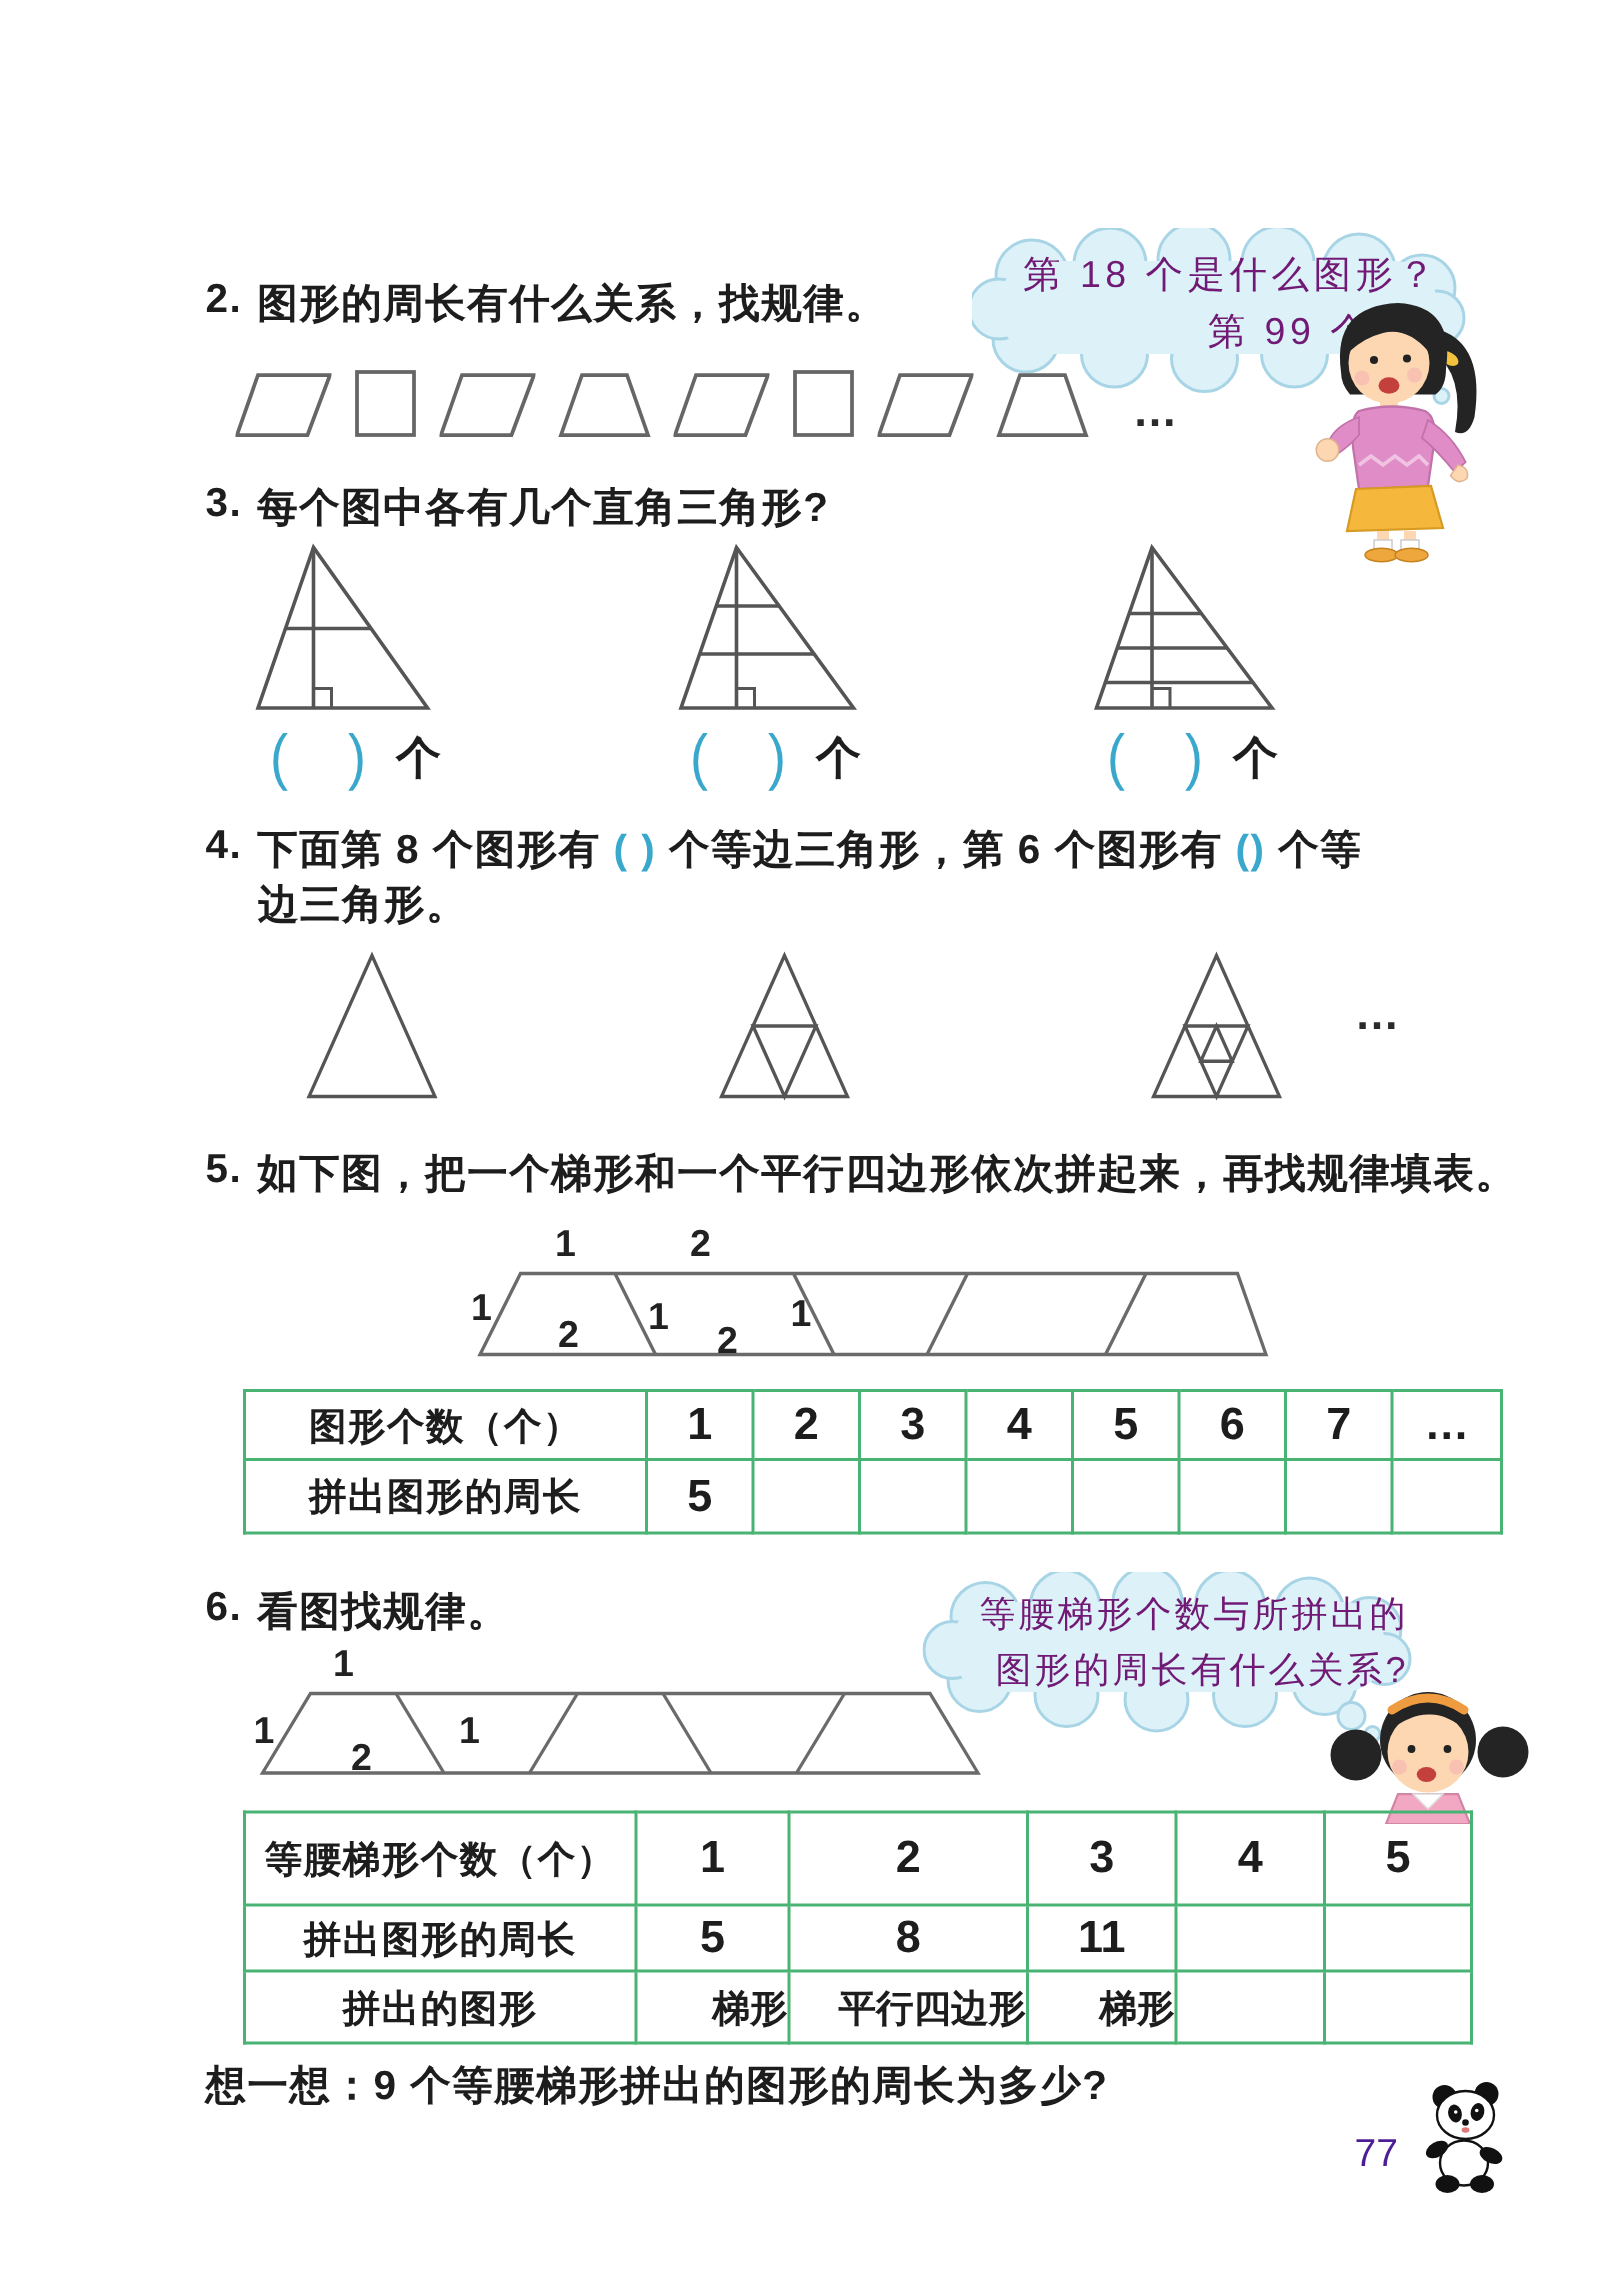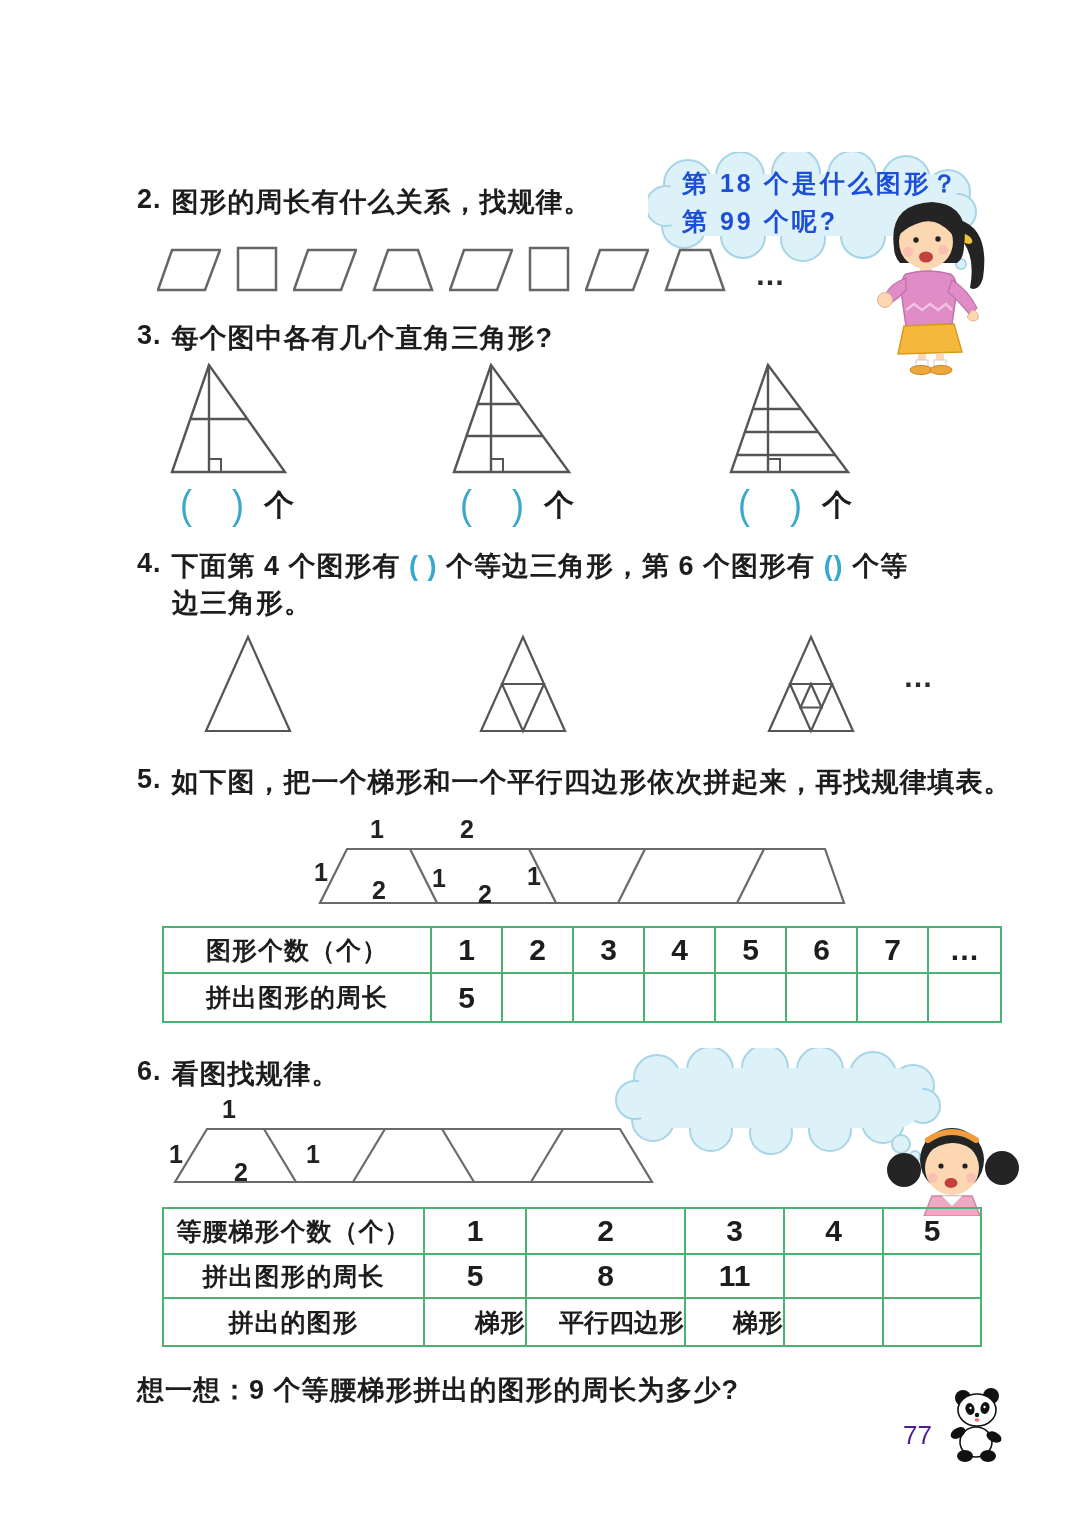--- a/index.html
+++ b/index.html
@@ -13,21 +13,21 @@
   .qnum{font-weight:bold;}
   .blue{color:#3aa8cc;}
   .shape-row{display:flex;align-items:flex-end;gap:15px;}
   .ellipsis{font-size:30px;font-weight:bold;color:#2a2a2a;letter-spacing:2px;}
   .answer{display:flex;align-items:center;font-weight:bold;}
   .answer .par{color:#3aa8cc;font-size:36px;font-weight:normal;transform:scaleY(1.15);}
   .answer .gap1{width:40px;}
   .answer .gap2{width:20px;}
   .answer .unit{font-size:30px;font-weight:bold;color:#1d1d1d;}
   .figlabel{font-size:25px;font-weight:bold;color:#222;}
-  .bubble-text{position:absolute;font-weight:bold;color:#1d4ed8;}
+  .bubble-text{position:absolute;font-weight:normal;color:#701a75;text-align:right;}
   .gtable{position:absolute;border-collapse:collapse;table-layout:fixed;}
   .gtable td{border:2.4px solid #49b374;text-align:center;vertical-align:middle;padding:0;overflow:hidden;}
   .gtable .th{font-size:25px;font-weight:bold;letter-spacing:1px;}
   .gtable .num{font-size:30px;font-weight:600;}
   .gtable .word{font-size:25px;font-weight:bold;text-align:right;}
   .pagenum{font-size:26px;color:#4c1d95;}
   svg{display:block;}
 </style>
 </head>
 <body>
@@ -168,21 +168,21 @@
   <div class="abs answer" style="left:738px;top:484px;">
     <span class="par">(</span>
       <span class="gap1"></span>
       <span class="par">)</span>
       <span class="gap2"></span>
       <span class="unit">个</span>
   </div>
 
   <div class="abs qline" style="left:137px;top:548px;">
     <span class="qnum">4.</span>
-    <span><span>下面第 4 个图形有</span> <span class="blue">( )</span> <span>个等边三角形，第 6 个图形有</span> <span class="blue">()</span> <span>个等</span></span>
+    <span><span>下面第 8 个图形有</span> <span class="blue">( )</span> <span>个等边三角形，第 6 个图形有</span> <span class="blue">()</span> <span>个等</span></span>
   </div>
   <div class="abs qline" style="left:172px;top:585px;">
     <span>边三角形。</span>
   </div>
 
   <svg class="abs" style="left:203px;top:634px;" width="90" height="100" viewBox="0 0 90 100" fill="none" stroke="#555" stroke-width="2.2">
     <polygon points="45,3 3,97 87,97"></polygon>
   </svg>
   <svg class="abs" style="left:478px;top:634px;" width="90" height="100" viewBox="0 0 90 100" fill="none" stroke="#555" stroke-width="2.2">
     <polygon points="45,3 3,97 87,97"></polygon>
@@ -272,20 +272,24 @@
           <circle cx="156" cy="85" r="21"></circle>
         <circle cx="215" cy="82" r="21"></circle>
           <circle cx="268" cy="74" r="21"></circle>
         <circle cx="20" cy="52" r="19"></circle>
           <circle cx="308" cy="58" r="17"></circle>
         <circle cx="286" cy="96" r="9"></circle>
           <circle cx="300" cy="108" r="5"></circle>
       </g>
       <rect x="20" y="20" width="288" height="60" rx="27" fill="#ddf1f9"></rect>
     </svg>
+    <div class="bubble-text" style="left:38px;top:10px;font-size:24px;letter-spacing:2px;line-height:37px;">
+      <div>等腰梯形个数与所拼出的</div>
+      <div>图形的周长有什么关系?</div>
+    </div>
   </div>
 
   <svg class="abs" style="left:882px;top:1116px;" width="140" height="100" viewBox="0 0 140 100">
     <circle cx="22" cy="54" r="17" fill="#242424"></circle>
     <circle cx="120" cy="52" r="17" fill="#242424"></circle>
     <circle cx="70" cy="44" r="32" fill="#242424"></circle>
     <circle cx="70" cy="52" r="27" fill="#fcd7b2"></circle>
     <path d="M44,38 Q46,16 70,15 Q94,16 96,38 Q82,26 70,27 Q58,27 44,38 Z" fill="#242424"></path>
     <path d="M46,24 Q70,8 94,24" fill="none" stroke="#ef9c40" stroke-width="6" stroke-linecap="round"></path>
     <circle cx="59" cy="50" r="2.6" fill="#222"></circle>
@@ -312,21 +316,21 @@
   <table class="gtable" style="left:162px;top:1207px;width:818px;">
     <colgroup>
         <col style="width:261px">
         <col style="width:102px">
         <col style="width:159px">
         <col style="width:99px">
         <col style="width:99px">
         <col style="width:98px">
       </colgroup>
     <tbody>
-        <tr style="height:46px">
+        <tr style="height:62px">
       <td class="th">等腰梯形个数（个）</td>
       <td class="num">1</td>
       <td class="num">2</td>
       <td class="num">3</td>
       <td class="num">4</td>
       <td class="num">5</td>
     </tr>
     <tr style="height:44px">
       <td class="th">拼出图形的周长</td>
       <td class="num">5</td>

